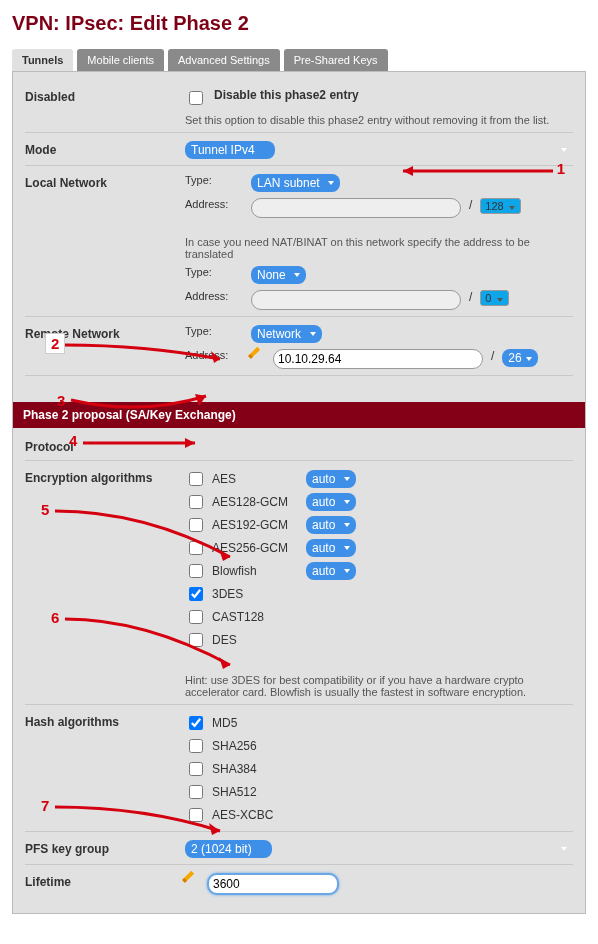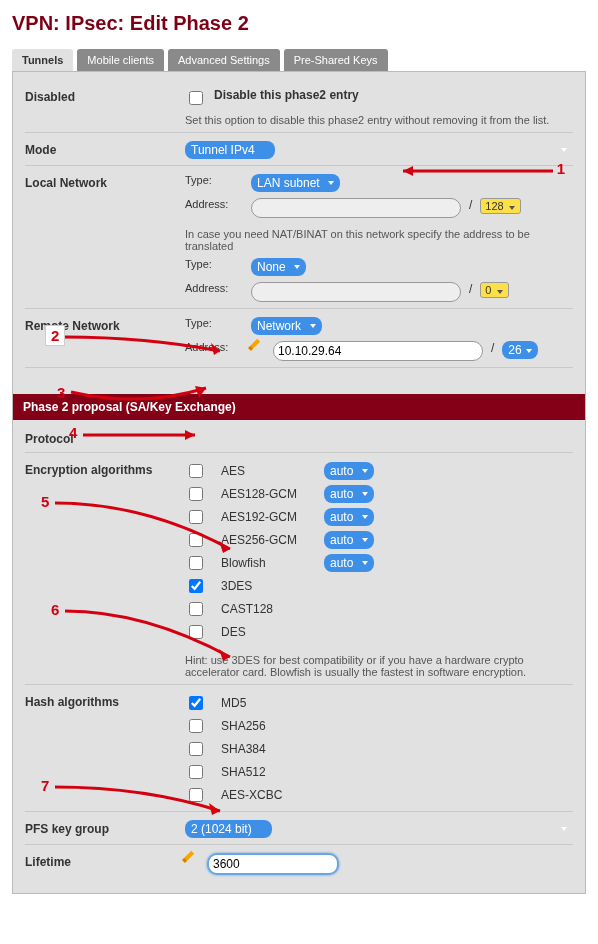--- a/index.html
+++ b/index.html
@@ -9,29 +9,29 @@
 .tab.active{background:#e1e1e1;color:#333;font-weight:bold}
 .panel{background:#e1e1e1;border:1px solid #bbb;padding:10px 12px 12px 12px}
 .row{display:flex;align-items:flex-start;padding:6px 0;border-bottom:0}
 .row.label-row{border-top:1px solid #c8c8c8;padding-top:8px}
 .label{width:160px;flex-shrink:0;font-weight:bold;color:#333;font-size:12px;padding-top:2px}
 .field{flex:1;display:flex;flex-direction:column;gap:6px}
 .inline{display:flex;gap:8px}
 .select{background:#3e8fe7;color:#fff;border:none;padding:2px 20px 2px 6px;font-size:12px;border-radius:8px;appearance:none;-webkit-appearance:none;position:relative}
 .select-wrap{position:relative;display:inline-block}
 .select-wrap::after{content:"";position:absolute;right:6px;top:50%;margin-top:-2px;border-left:3px solid transparent;border-right:3px solid transparent;border-top:4px solid #fff;pointer-events:none}
-.select-plain{background:#fde047;color:#333;border:1px solid #999;padding:1px 16px 1px 4px;font-size:11px;border-radius:3px;appearance:none;-webkit-appearance:none}
+.select-plain{background:#0ea5e9;color:#333;border:1px solid #999;padding:1px 16px 1px 4px;font-size:11px;border-radius:3px;appearance:none;-webkit-appearance:none}
 .select-wrap.plain::after{border-top-color:#555}
 input[type=text]{border:1px solid #999;background:#fff;padding:2px 4px;font-size:12px;border-radius:10px}
 .wider{width:260px}
 .addr{width:200px}
 .small-help{font-size:11px;color:#555}
 .bar{background:#830016;color:#fff;font-weight:bold;padding:6px 10px;margin:12px -12px 0 -12px;font-size:12px}
 .check-list{display:flex;flex-direction:column;gap:3px}
-.check-line{display:flex;align-items:center;gap:15px}
+.check-line{display:flex;align-items:center;gap:6px}
 input[type=checkbox]{width:14px;height:14px}
 .pencil{display:inline-block;width:14px;height:14px;transform:rotate(-45deg)}
 .pencil::before{content:"";display:block;width:10px;height:4px;background:#f7a500;border-left:3px solid #d47f00}
 .sublab{width:58px;flex-shrink:0;font-size:11px;color:#333}
 .annot{position:absolute;font-weight:bold;color:#d4000f;font-size:15px;z-index:5}
 .annot svg{overflow:visible}
 .rel{position:relative}
 </style>
 </head>
 <body class="rel">
@@ -83,21 +83,21 @@
       <div class="inline">
         <span class="sublab">Address:</span>
         <input type="text" class="addr" style="background: rgb(238, 238, 238);" value="">
         <span>/</span>
         <span class="select-wrap plain">
           <select class="select-plain">
             <option selected="">128</option>
           </select>
         </span>
       </div>
-      <div class="small-help" style="margin-top:4px">In case you need NAT/BINAT on this network specify the address to be translated</div>
+      <div class="small-help" style="margin-top:12px">In case you need NAT/BINAT on this network specify the address to be translated</div>
       <div class="inline">
         <span class="sublab">Type:</span>
         <span class="select-wrap">
           <select class="select">
             <option selected="">None</option>
           </select>
         </span>
       </div>
       <div class="inline">
         <span class="sublab">Address:</span>
@@ -209,21 +209,21 @@
           </div>
           <div class="check-line">
             <input type="checkbox" style="">
             <span style="width: 88px;">CAST128</span>
           </div>
           <div class="check-line">
             <input type="checkbox" style="">
             <span style="width: 88px;">DES</span>
           </div>
         </div>
-      <div class="small-help" style="margin-top:6px">Hint: use 3DES for best compatibility or if you have a hardware crypto accelerator card. Blowfish is usually the fastest in software encryption.</div>
+      <div class="small-help" style="margin-top:18px">Hint: use 3DES for best compatibility or if you have a hardware crypto accelerator card. Blowfish is usually the fastest in software encryption.</div>
     </div>
     <div class="annot" style="left:16px;top:40px">
       <span>5</span>
       <svg width="180" height="60" style="position:absolute;left:14px;top:6px">
           <path d="M0,4 Q90,4 175,50" stroke="#d4000f" stroke-width="3" fill="none"></path>
           <polygon points="175,50 164,42 168,54" fill="#d4000f"></polygon>
         </svg>
     </div>
     <div class="annot" style="left:26px;top:148px">
       <span>6</span>

